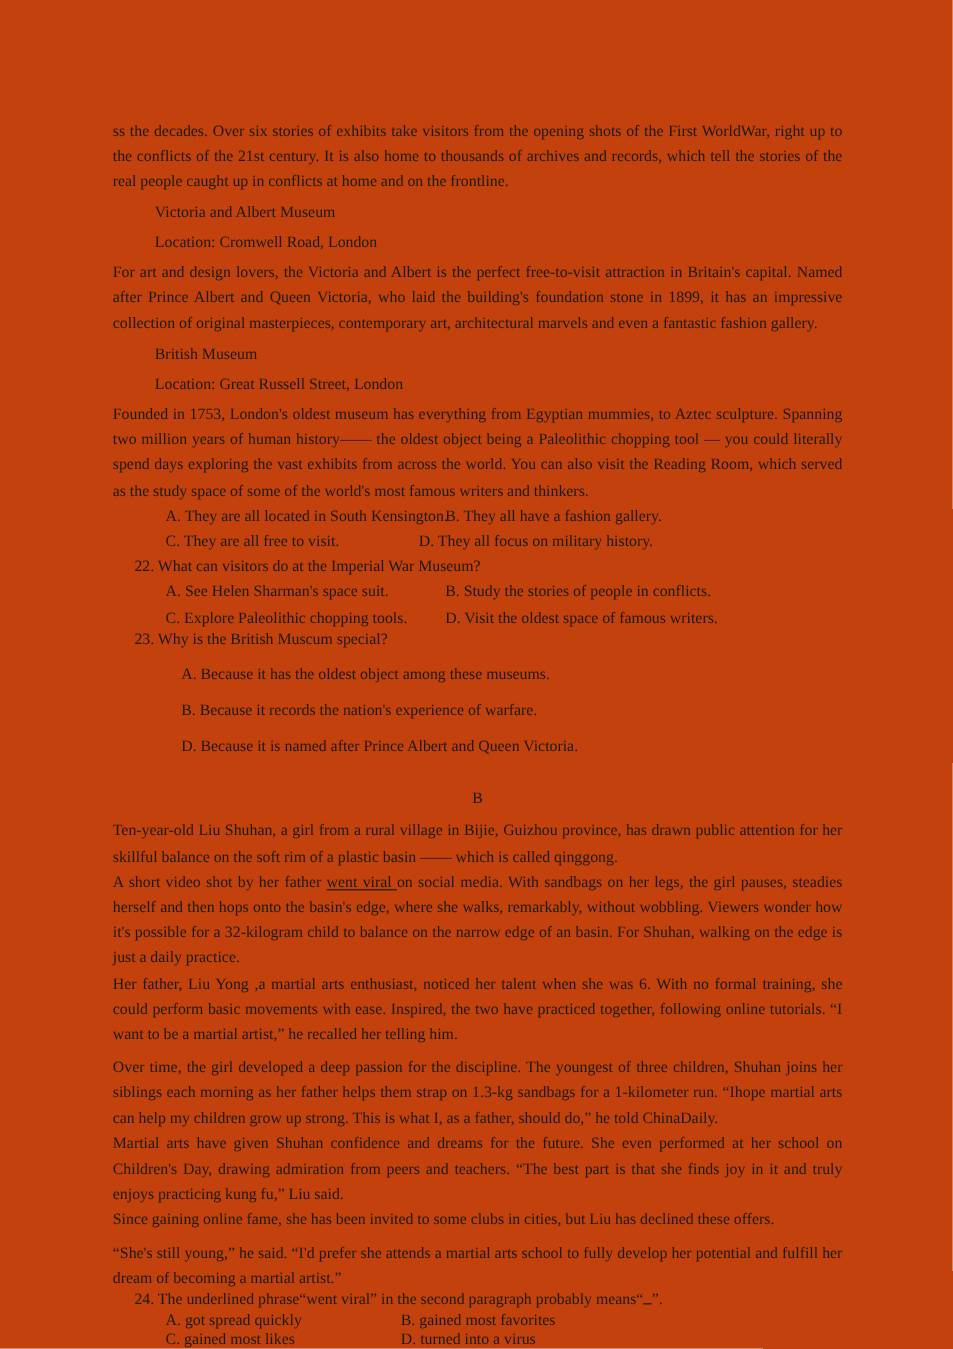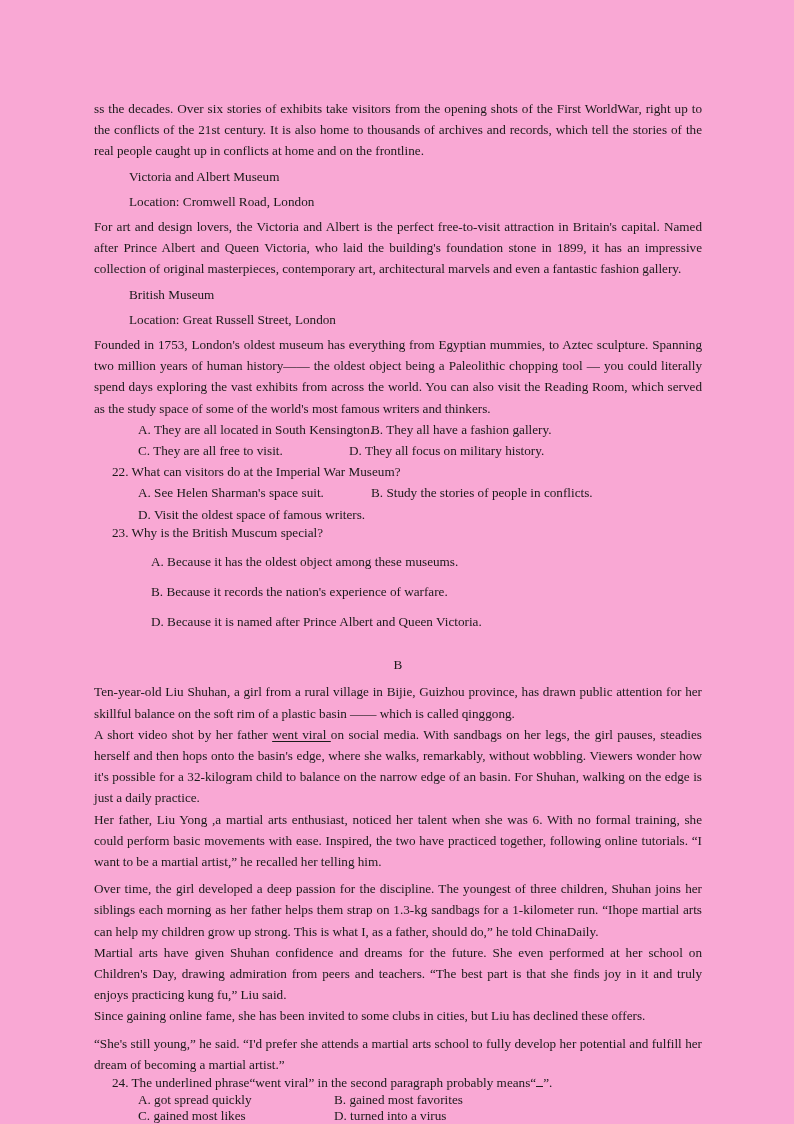--- a/index.html
+++ b/index.html
@@ -4,21 +4,21 @@
 <style>
   html, body {
     margin: 0;
     padding: 0;
     background: #ffffff;
   }
   .page {
     position: relative;
     width: 794px;
     height: 1124px;
-    background: #f9a8d4;
+    background: #c2410c;
     margin: 0 auto;
     overflow: hidden;
     font-family: "Liberation Serif", "DejaVu Serif", serif;
     color: #1a1a1a;
     -webkit-font-smoothing: antialiased;
   }
   .content {
     position: absolute;
     left: 94px;
     top: 98px;
@@ -115,20 +115,21 @@
       <span class="optA">C. They are all free to visit.</span>
       <span class="optB">D. They all focus on military history.</span>
     </div>
 
     <div class="q-stem">22. What can visitors do at the Imperial War Museum?</div>
     <div class="opt-row">
       <span class="optA w-wide">A. See Helen Sharman's space suit.</span>
       <span class="optB">B. Study the stories of people in conflicts.</span>
     </div>
     <div class="opt-row">
+      <span class="optA w-wide">C. Explore Paleolithic chopping tools.</span>
       <span class="optB">D. Visit the oldest space of famous writers.</span>
     </div>
 
     <div class="q-stem tight">23. Why is the British Muscum special?</div>
     <div class="opt-stack">A. Because it has the oldest object among these museums.</div>
     <div class="opt-stack">B. Because it records the nation's experience of warfare.</div>
     <div class="opt-stack">D. Because it is named after Prince Albert and Queen Victoria.</div>
 
     <div class="spacer-md"></div>
 

